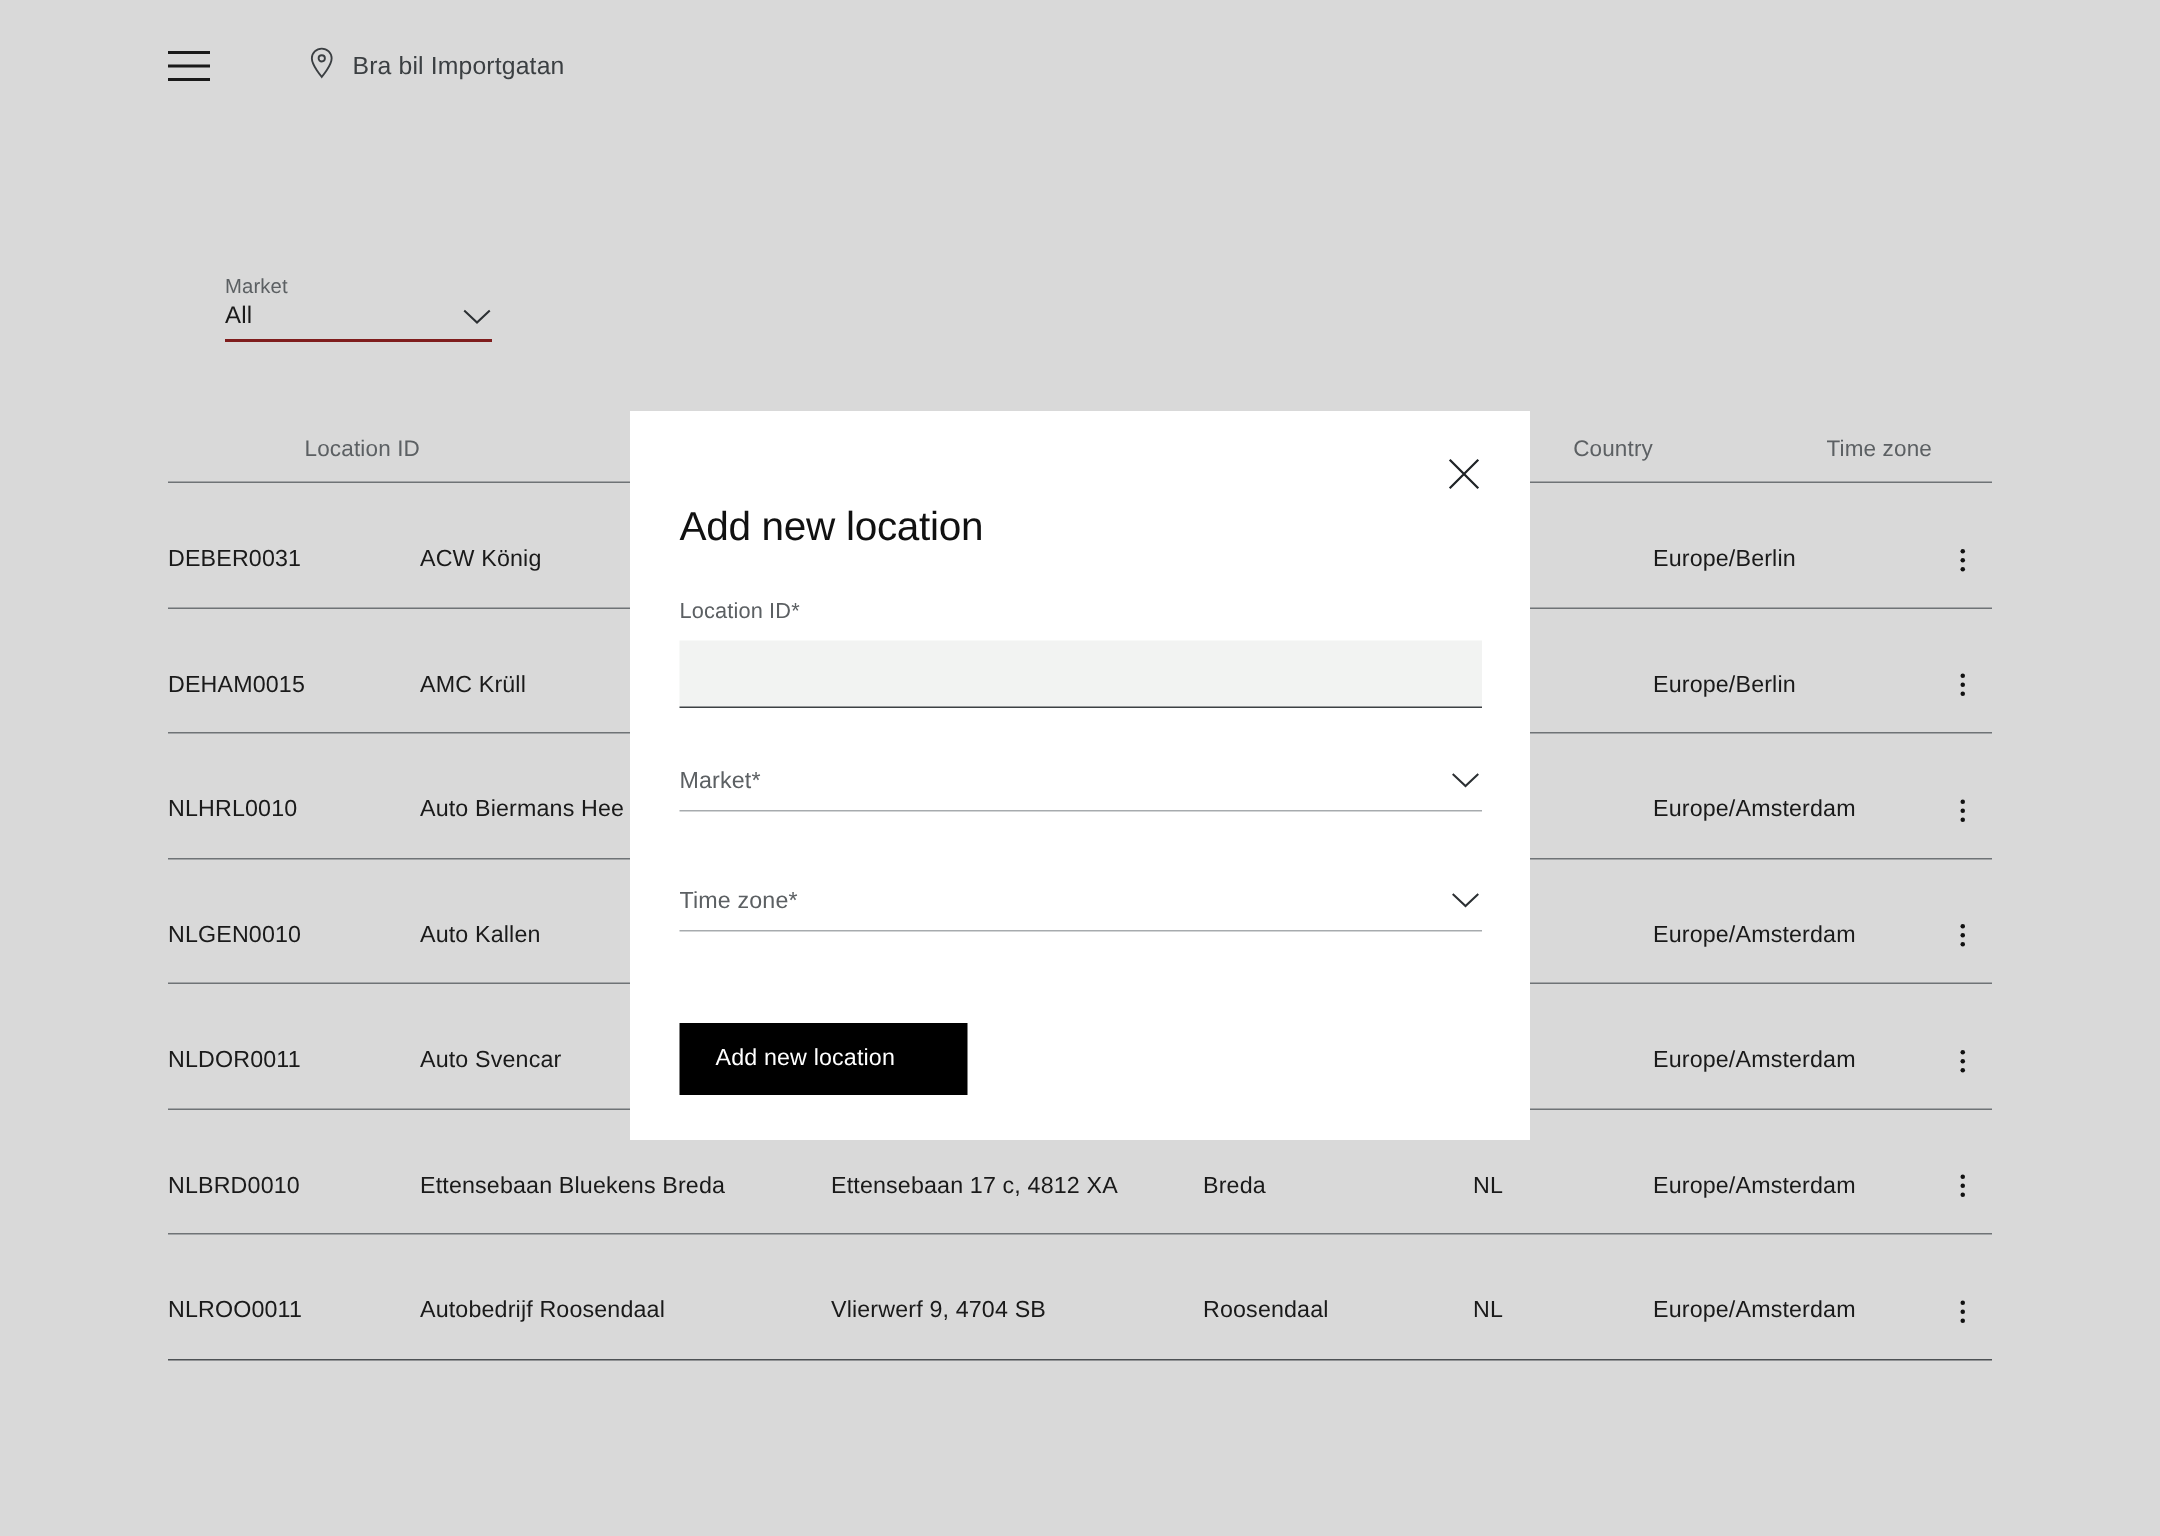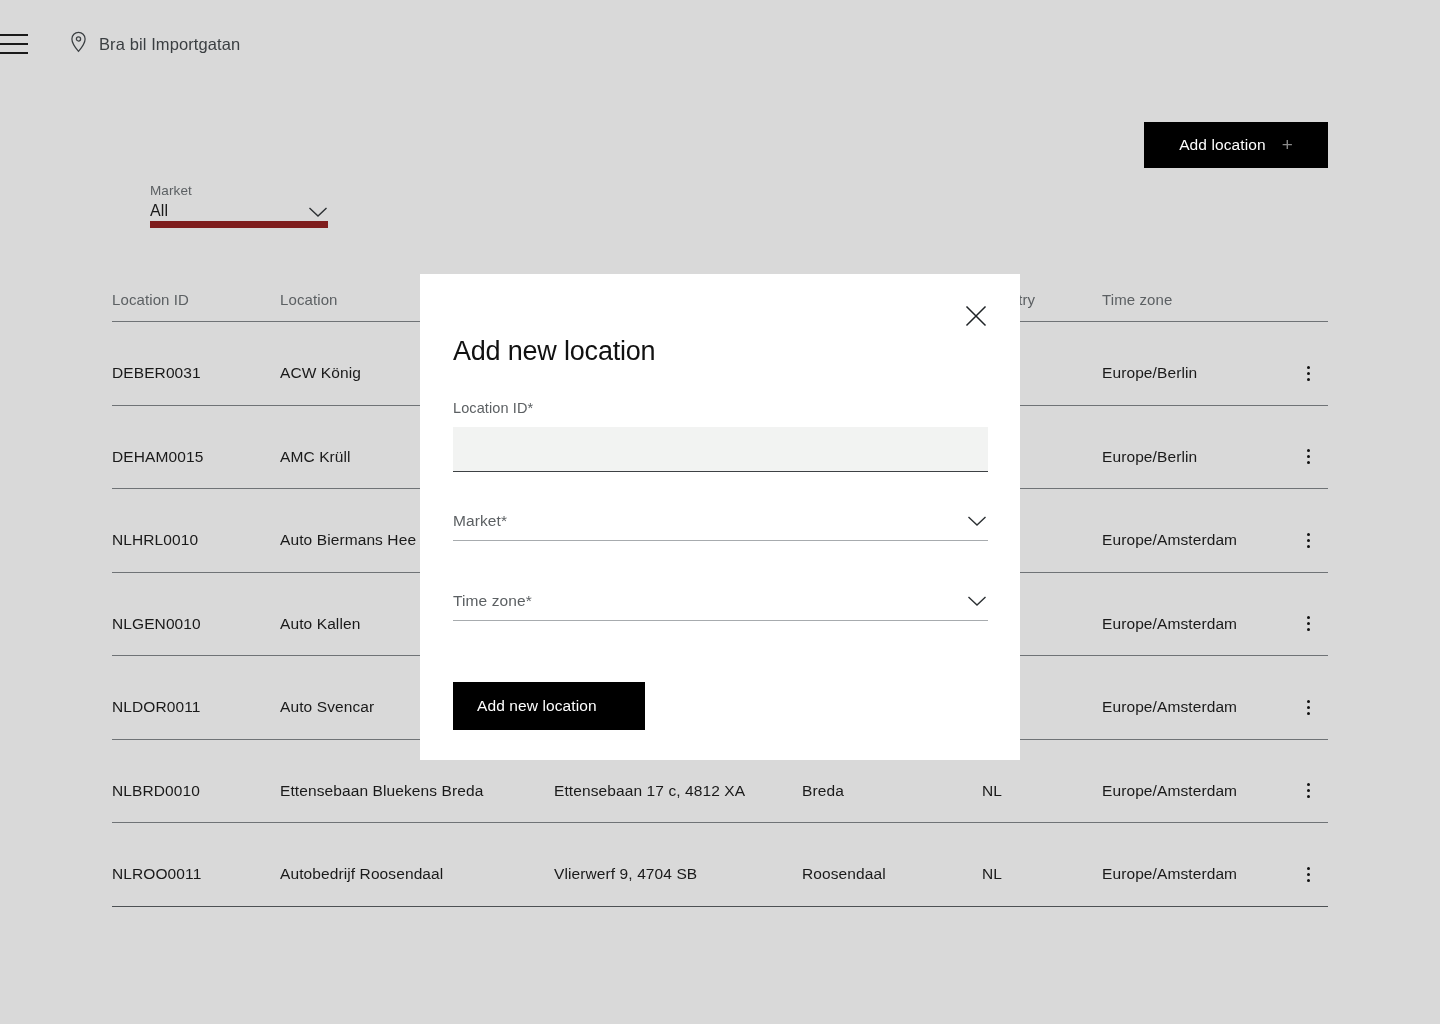--- a/index.html
+++ b/index.html
@@ -25,20 +25,22 @@
   }
 
   
   .topbar {
     position: absolute;
     top: 0; left: 0;
     width: 1328px;
     height: 88px;
     display: flex;
     align-items: center;
+    padding-left: 112px;
+    gap: 24px;
   }
 
   .hamburger {
     width: 28px;
     height: 20px;
     display: flex;
     flex-direction: column;
     justify-content: space-between;
     cursor: pointer;
     flex: 0 0 auto;
@@ -122,21 +124,21 @@
   }
   .market-filter .field-label {
     font-size: 13.5px;
     color: #5c6063;
     line-height: 18px;
     letter-spacing: 0.1px;
   }
   .market-filter .select-row {
     position: relative;
     height: 28px;
-    border-bottom: 7px solid #7f1d1d;
+    border-bottom: 2px solid #7f1d1d;
     display: flex;
     align-items: flex-start;
     cursor: pointer;
   }
   .market-filter .select-value {
     font-size: 16px;
     color: #1a1a1a;
     line-height: 22px;
     letter-spacing: 0.1px;
   }
@@ -159,20 +161,21 @@
   }
   .thead {
     height: 44px;
     border-bottom: 1px solid #6f7376;
   }
   .th {
     font-size: 15px;
     color: #5c6063;
     letter-spacing: 0.1px;
     white-space: nowrap;
+    text-align: right;
   }
   .trow {
     height: 83.5px;
     border-bottom: 1px solid #6f7376;
   }
   .trow:last-child { border-bottom: 1px solid #4d5154; }
   .td {
     font-size: 15.5px;
     color: #1a1a1a;
     letter-spacing: 0.1px;
@@ -333,24 +336,20 @@
           <path d="M9.5 1.4c-3.6 0-6.6 2.9-6.6 6.5 0 4.8 6.6 12.4 6.6 12.4s6.6-7.6 6.6-12.4c0-3.6-3-6.5-6.6-6.5z" stroke="#3b3f42" stroke-width="1.25" fill="none"></path>
           <circle cx="9.5" cy="7.9" r="2.1" stroke="#3b3f42" stroke-width="1.25" fill="none"></circle>
         </svg>
       </span>
       <span class="chip-label">Bra bil Importgatan</span>
     </div>
   </div>
 
   <div class="page-head">
 
-    <button class="add-location-btn">
-      <span>Add location</span>
-      <span class="plus">+</span>
-    </button>
   </div>
 
   <div class="market-filter">
     <div class="field-label">Market</div>
     <div class="select-row">
       <span class="select-value">All</span>
       <span class="chev">
         <svg width="20" height="13" viewBox="0 0 20 13" fill="none" xmlns="http://www.w3.org/2000/svg">
           <path d="M2 2.5L10 10L18 2.5" stroke="#2c3033" stroke-width="1.4" fill="none" stroke-linecap="square"></path>
         </svg>

